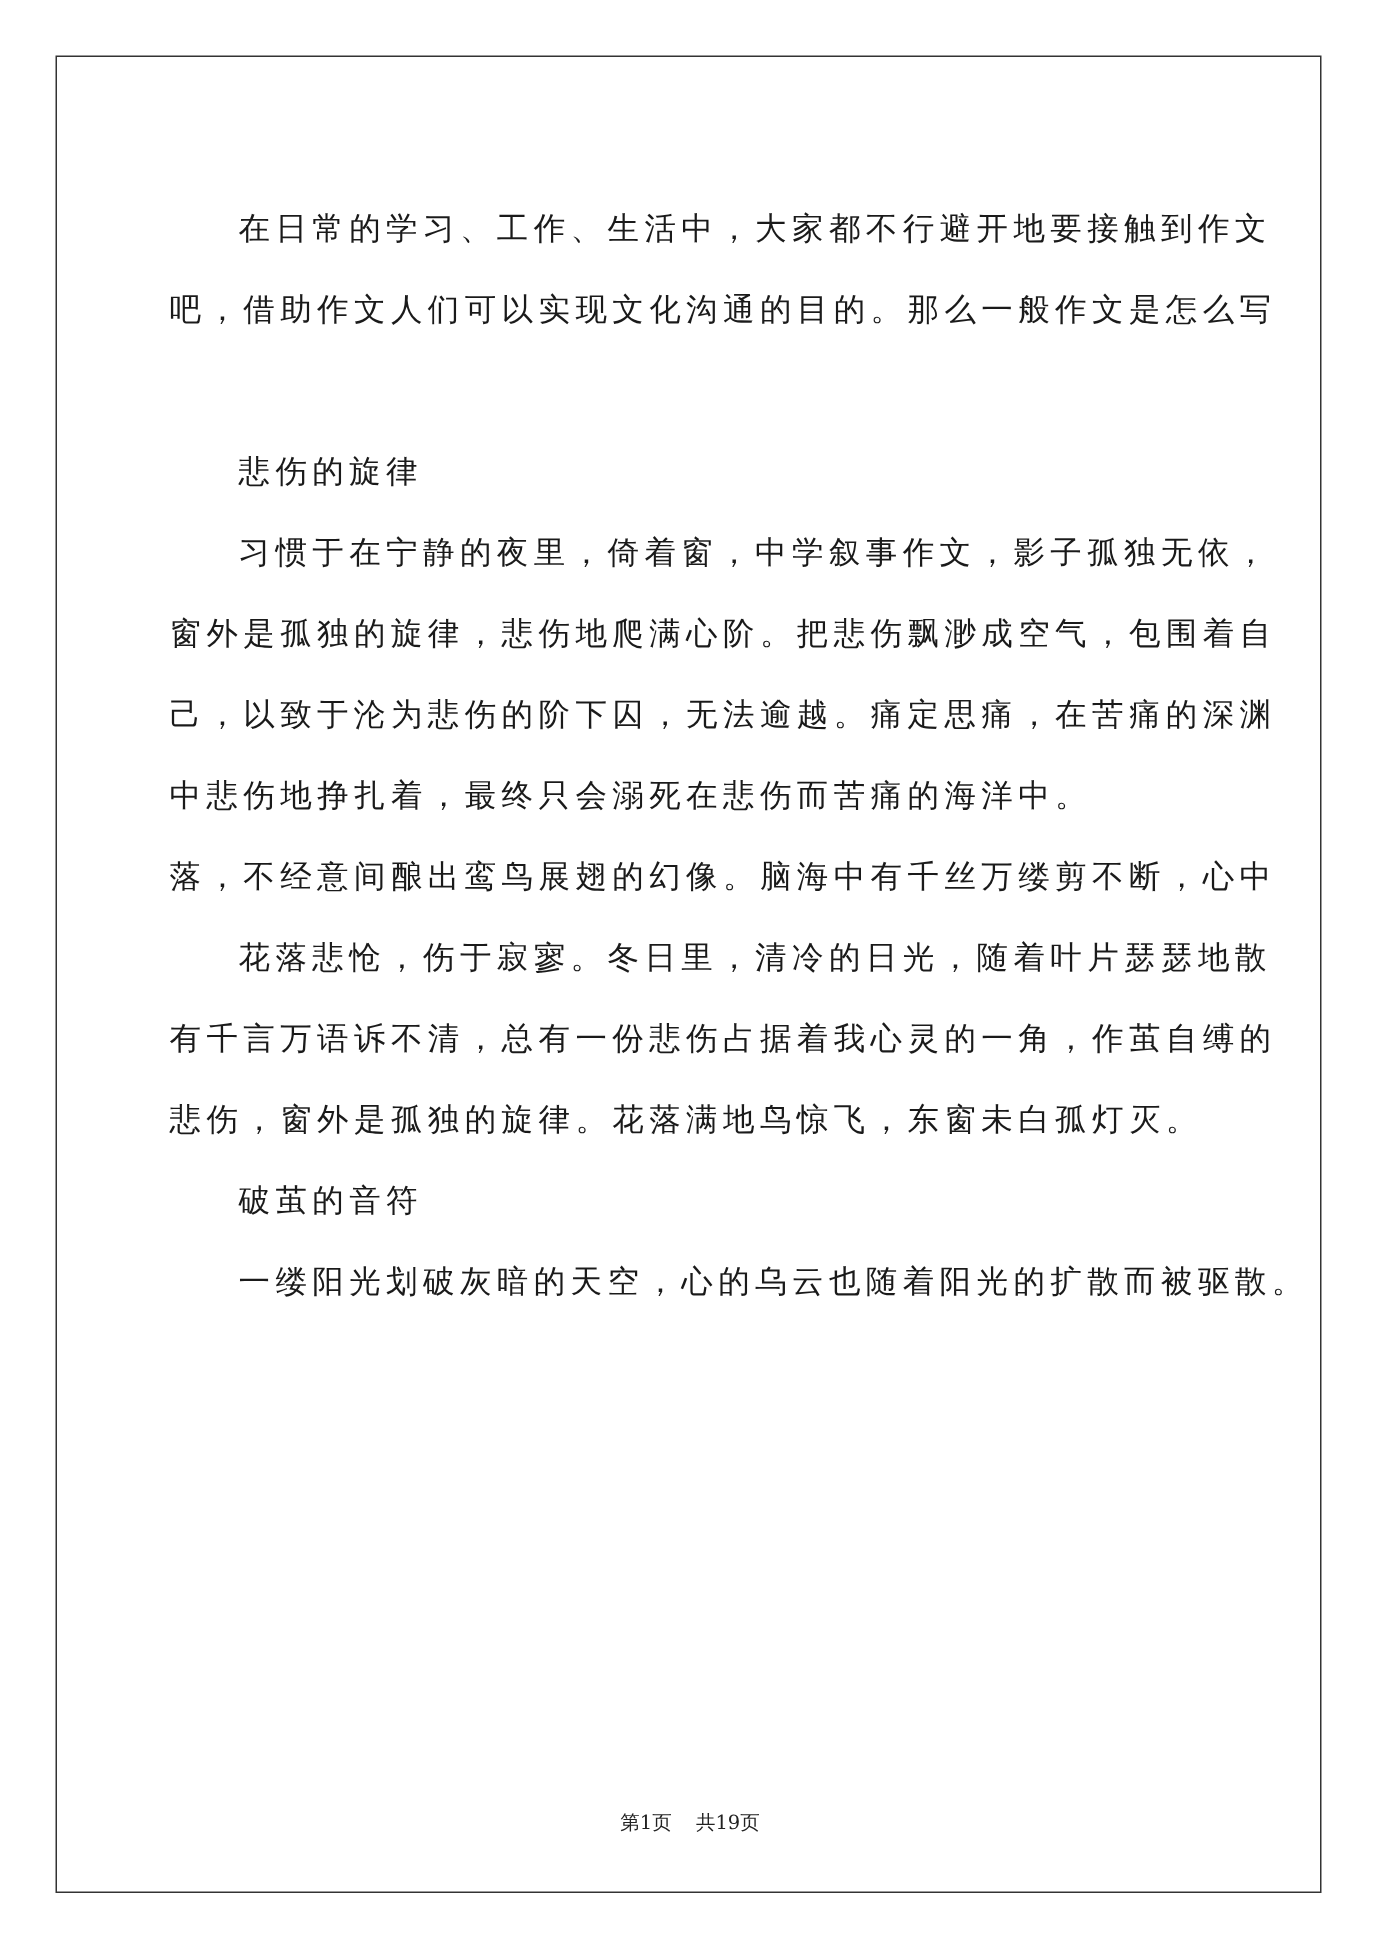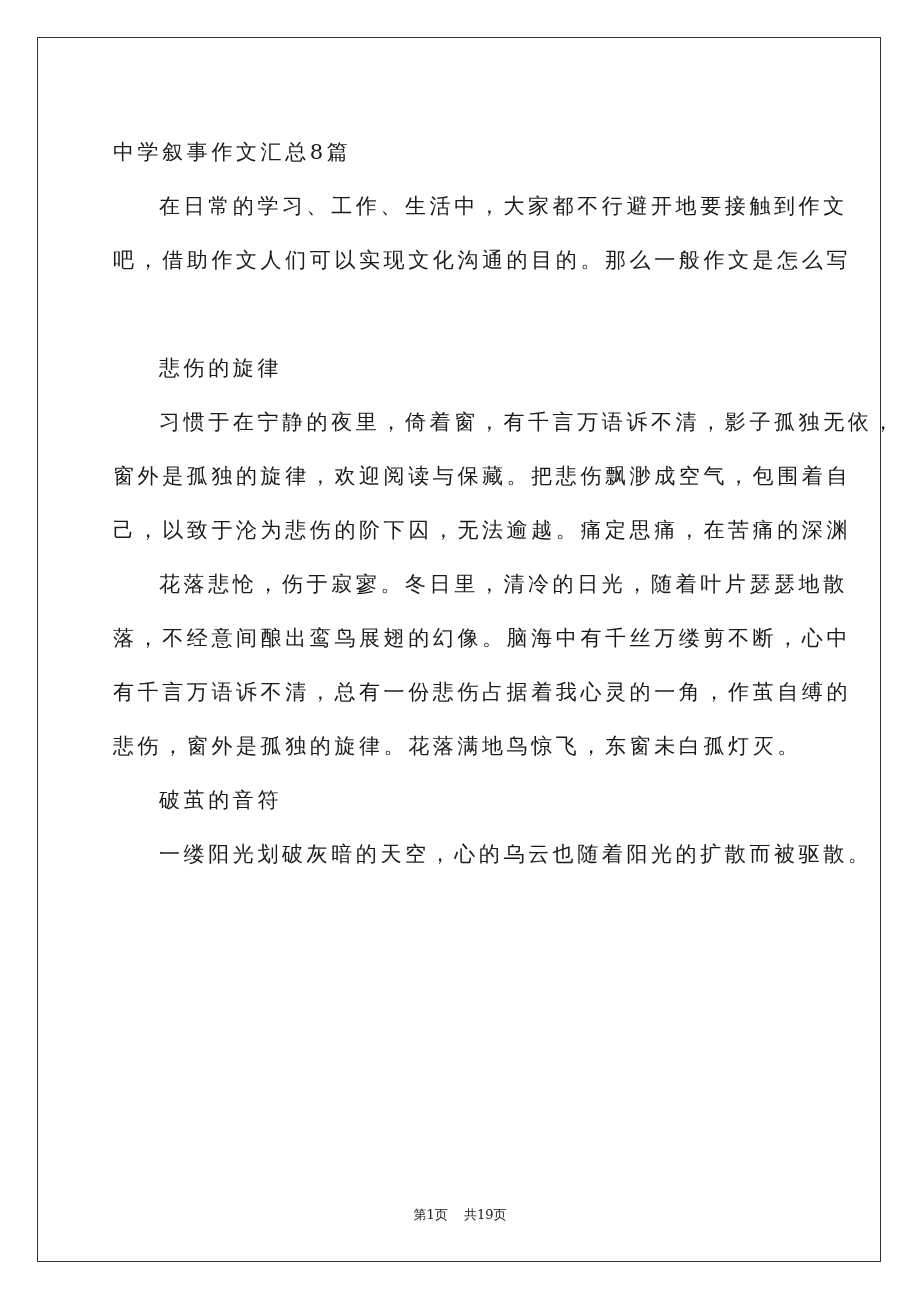--- a/index.html
+++ b/index.html
@@ -51,30 +51,30 @@
       font-family: "DejaVu Serif", "Liberation Serif", serif;
     }
     .footer span { margin: 0 6px; text-align: center; }
   </style>
 </head>
 <body>
 
 <div class="page-frame"></div>
 
 <div class="content">
-  <p class="line">中学叙事作文汇总8篇</p>
   <p class="line indent">在日常的学习、工作、生活中，大家都不行避开地要接触到作文</p>
   <p class="line">吧，借助作文人们可以实现文化沟通的目的。那么一般作文是怎么写</p>
   <div class="gap"></div>
   <p class="line indent">悲伤的旋律</p>
-  <p class="line indent">习惯于在宁静的夜里，倚着窗，有千言万语诉不清，影子孤独无依，</p>
-  <p class="line">窗外是孤独的旋律，欢迎阅读与保藏。把悲伤飘渺成空气，包围着自</p>
+  <p class="line indent">习惯于在宁静的夜里，倚着窗，中学叙事作文，影子孤独无依，</p>
+  <p class="line">窗外是孤独的旋律，悲伤地爬满心阶。把悲伤飘渺成空气，包围着自</p>
   <p class="line">己，以致于沦为悲伤的阶下囚，无法逾越。痛定思痛，在苦痛的深渊</p>
+  <p class="line">中悲伤地挣扎着，最终只会溺死在悲伤而苦痛的海洋中。</p>
+  <p class="line">落，不经意间酿出鸾鸟展翅的幻像。脑海中有千丝万缕剪不断，心中</p>
   <p class="line indent">花落悲怆，伤于寂寥。冬日里，清冷的日光，随着叶片瑟瑟地散</p>
-  <p class="line">落，不经意间酿出鸾鸟展翅的幻像。脑海中有千丝万缕剪不断，心中</p>
   <p class="line">有千言万语诉不清，总有一份悲伤占据着我心灵的一角，作茧自缚的</p>
   <p class="line">悲伤，窗外是孤独的旋律。花落满地鸟惊飞，东窗未白孤灯灭。</p>
   <p class="line indent">破茧的音符</p>
   <p class="line indent">一缕阳光划破灰暗的天空，心的乌云也随着阳光的扩散而被驱散。</p>
 </div>
 
 <div class="footer">
   <span>第1页</span>
   <span>共19页</span>
 </div>

